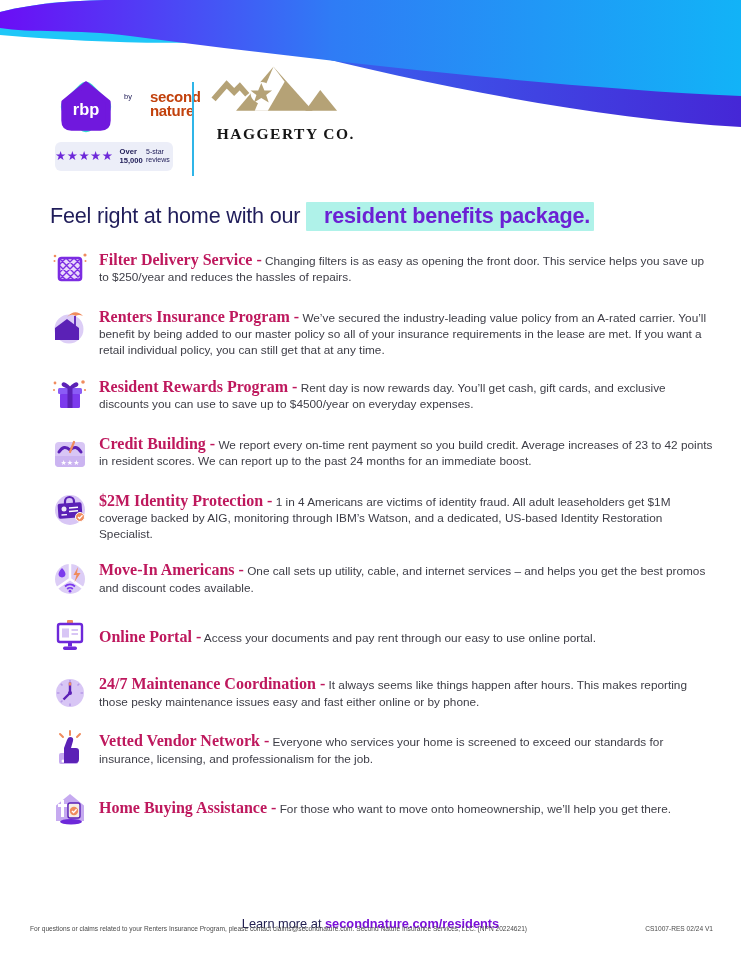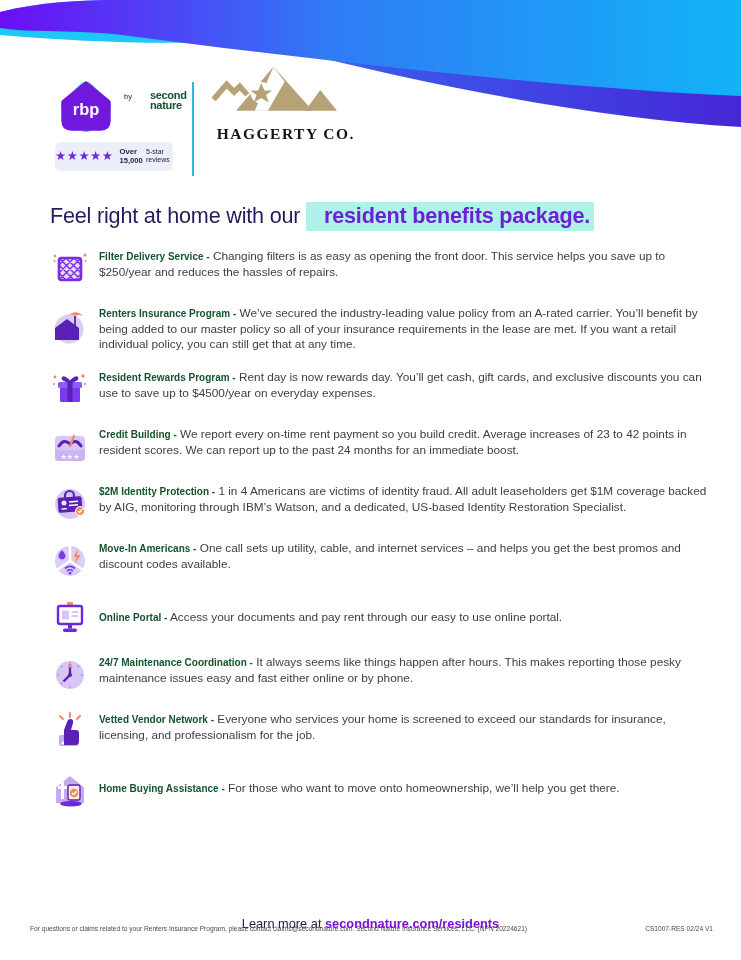--- a/index.html
+++ b/index.html
@@ -7,21 +7,21 @@
     width:741px;height:960px;position:relative;background:#ffffff;
     font-family:"Liberation Sans",sans-serif;overflow:hidden;
   }
   
   #header-wave{position:absolute;top:0;left:0;width:741px;height:290px;pointer-events:none;}
   
   #rbp-block{position:absolute;top:76px;left:55px;display:flex;align-items:flex-start;gap:7px;}
   #rbp-badge{width:62px;height:62px;}
   #rbp-by-brand{margin-top:14px;display:flex;gap:18px;align-items:flex-start;}
   .rbp-by{font-size:7.5px;color:#23205a;margin-top:2px;}
-  .rbp-brand{font-weight:bold;color:#14532d;font-size:11px;line-height:0.92;letter-spacing:-0.3px;}
+  .rbp-brand{font-weight:bold;color:#c2410c;font-size:15px;line-height:0.92;letter-spacing:-0.3px;}
   #review-badge{
     position:absolute;top:142px;left:55px;width:118px;height:29px;background:#eceef8;
     border-radius:6px;display:flex;align-items:center;justify-content:center;gap:6px;
   }
   .stars{font-family:"DejaVu Sans",sans-serif;color:#6d28d9;font-size:12.5px;letter-spacing:0.5px;line-height:1;}
   .review-text{display:flex;flex-direction:row;line-height:1.15;}
   .review-line1{font-size:7.6px;font-weight:bold;color:#23205a;}
   .review-line2{font-size:7px;color:#23205a;}
   #logo-divider{position:absolute;top:82px;left:192px;width:2px;height:94px;background:#2fb5e8;}
   #haggerty-block{position:absolute;top:62px;left:205px;width:150px;text-align:right;}
@@ -33,21 +33,21 @@
   #headline{position:absolute;top:203px;left:50px;width:665px;font-size:21.6px;color:#201d5a;letter-spacing:-0.2px;}
   #headline .hl{
     color:#6b21d4;font-weight:bold;background:#aff2e9;padding:1px 4px 3px 18px;border-radius:1px;
   }
   
   #benefits{position:absolute;top:249px;left:50px;width:665px;}
   .benefit-row{display:flex;gap:9px;margin-bottom:17px;min-height:40px;}
   .benefit-row.center{align-items:center;}
   .benefit-icon{width:40px;height:40px;flex:0 0 40px;}
   .benefit-text{margin:0;font-size:11.8px;line-height:1.33;color:#3d3d46;width:614px;}
-  .benefit-text b{font-size:10px;color:#14532d;}
+  .benefit-text b{font-size:16px;color:#be185d;font-family:Liberation Serif, serif;}
   
   #learn-more{position:absolute;top:876px;left:0;width:741px;text-align:center;font-size:12.8px;color:#232052;margin-top:40px;}
   #learn-more .link{color:#7a0fd8;font-weight:bold;}
   #fine-print{
     position:absolute;top:925px;left:0;width:741px;box-sizing:border-box;
     display:flex;justify-content:space-between;align-items:flex-start;
     padding:0 28px 0 30px;font-size:6.6px;color:#4a4a4a;
   }
 </style>
 </head>

